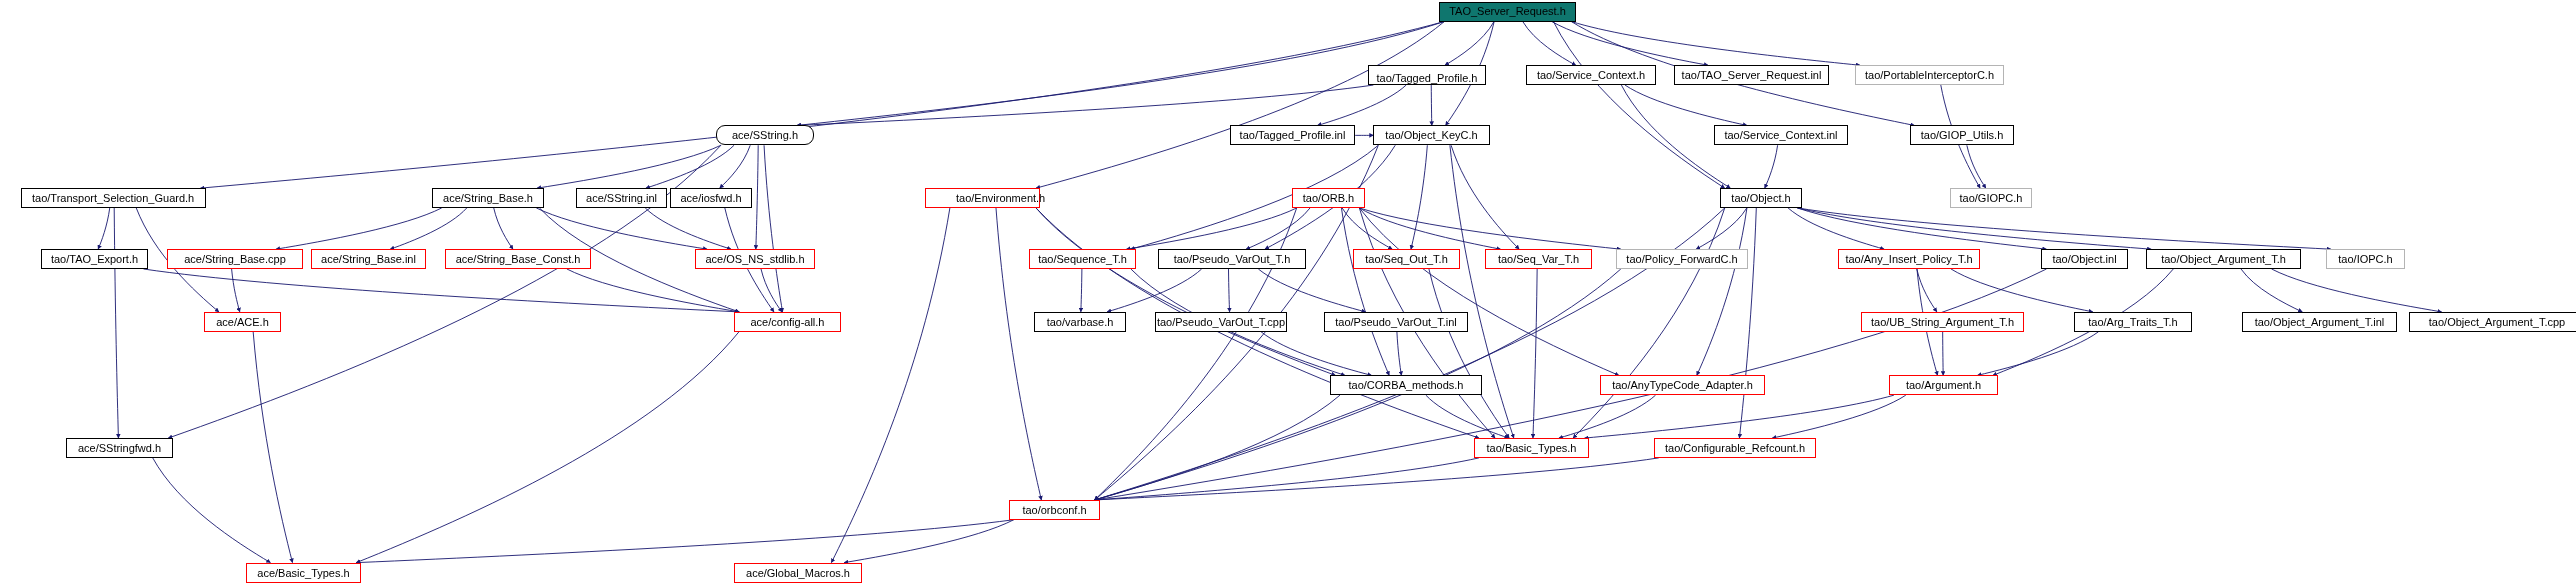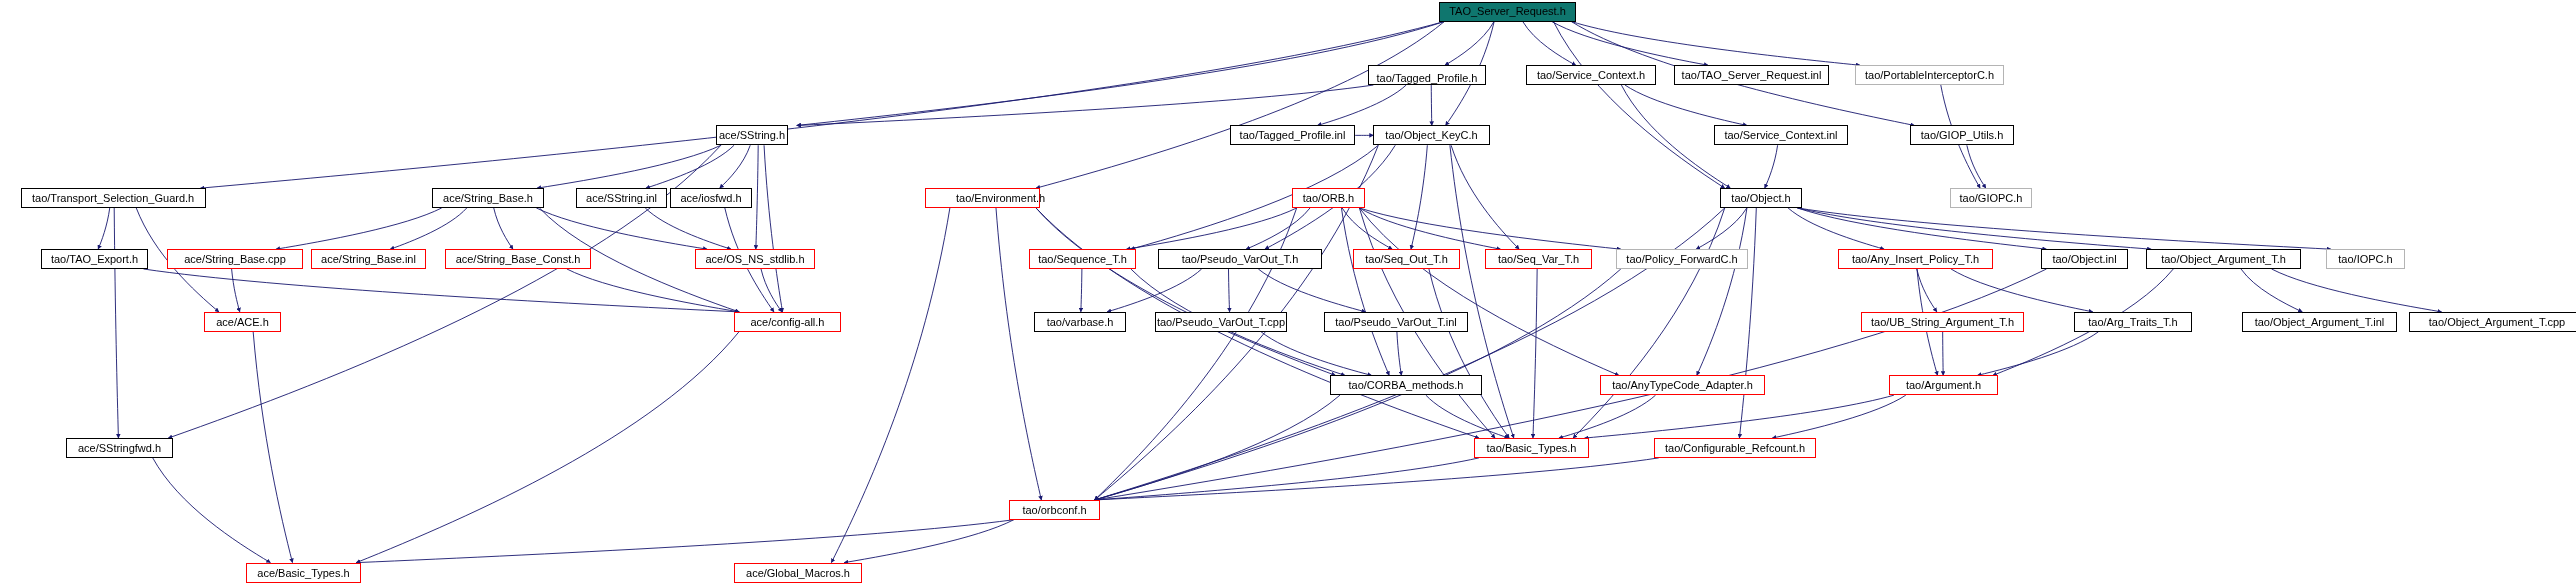--- a/index.html
+++ b/index.html
@@ -154,21 +154,21 @@
       </div>
       <div class="node black" style="left: 1526px; top: 65px; width: 130px;">
         <span>tao/Service_Context.h</span>
       </div>
       <div class="node black" style="left: 1674px; top: 65px; width: 155px;">
         <span>tao/TAO_Server_Request.inl</span>
       </div>
       <div class="node grey" style="left: 1855px; top: 65px; width: 149px;">
         <span>tao/PortableInterceptorC.h</span>
       </div>
-      <div class="node black" style="left: 716px; top: 125px; width: 72px;">
+      <div class="node black" style="left: 716px; top: 125px; width: 98px; border-radius: 9px;">
         <span>ace/SString.h</span>
       </div>
       <div class="node black" style="left: 1230px; top: 125px; width: 125px;">
         <span>tao/Tagged_Profile.inl</span>
       </div>
       <div class="node black" style="left: 1373px; top: 125px; width: 117px;">
         <span>tao/Object_KeyC.h</span>
       </div>
       <div class="node black" style="left: 1714px; top: 125px; width: 134px;">
         <span>tao/Service_Context.inl</span>
@@ -211,33 +211,33 @@
       </div>
       <div class="node red" style="left: 445px; top: 249px; width: 146px;">
         <span>ace/String_Base_Const.h</span>
       </div>
       <div class="node red" style="left: 695px; top: 249px; width: 120px;">
         <span>ace/OS_NS_stdlib.h</span>
       </div>
       <div class="node red" style="left: 1029px; top: 249px; width: 107px;">
         <span>tao/Sequence_T.h</span>
       </div>
-      <div class="node black" style="left: 1158px; top: 249px; width: 164px;">
+      <div class="node black" style="left: 1158px; top: 249px; width: 148px;">
         <span>tao/Pseudo_VarOut_T.h</span>
       </div>
       <div class="node red" style="left: 1353px; top: 249px; width: 107px;">
         <span>tao/Seq_Out_T.h</span>
       </div>
       <div class="node red" style="left: 1485px; top: 249px; width: 107px;">
         <span>tao/Seq_Var_T.h</span>
       </div>
       <div class="node grey" style="left: 1616px; top: 249px; width: 132px;">
         <span>tao/Policy_ForwardC.h</span>
       </div>
-      <div class="node red" style="left: 1838px; top: 249px; width: 155px;">
+      <div class="node red" style="left: 1838px; top: 249px; width: 142px;">
         <span>tao/Any_Insert_Policy_T.h</span>
       </div>
       <div class="node black" style="left: 2041px; top: 249px; width: 87px;">
         <span>tao/Object.inl</span>
       </div>
       <div class="node black" style="left: 2146px; top: 249px; width: 155px;">
         <span>tao/Object_Argument_T.h</span>
       </div>
       <div class="node grey" style="left: 2326px; top: 249px; width: 79px;">
         <span>tao/IOPC.h</span>

